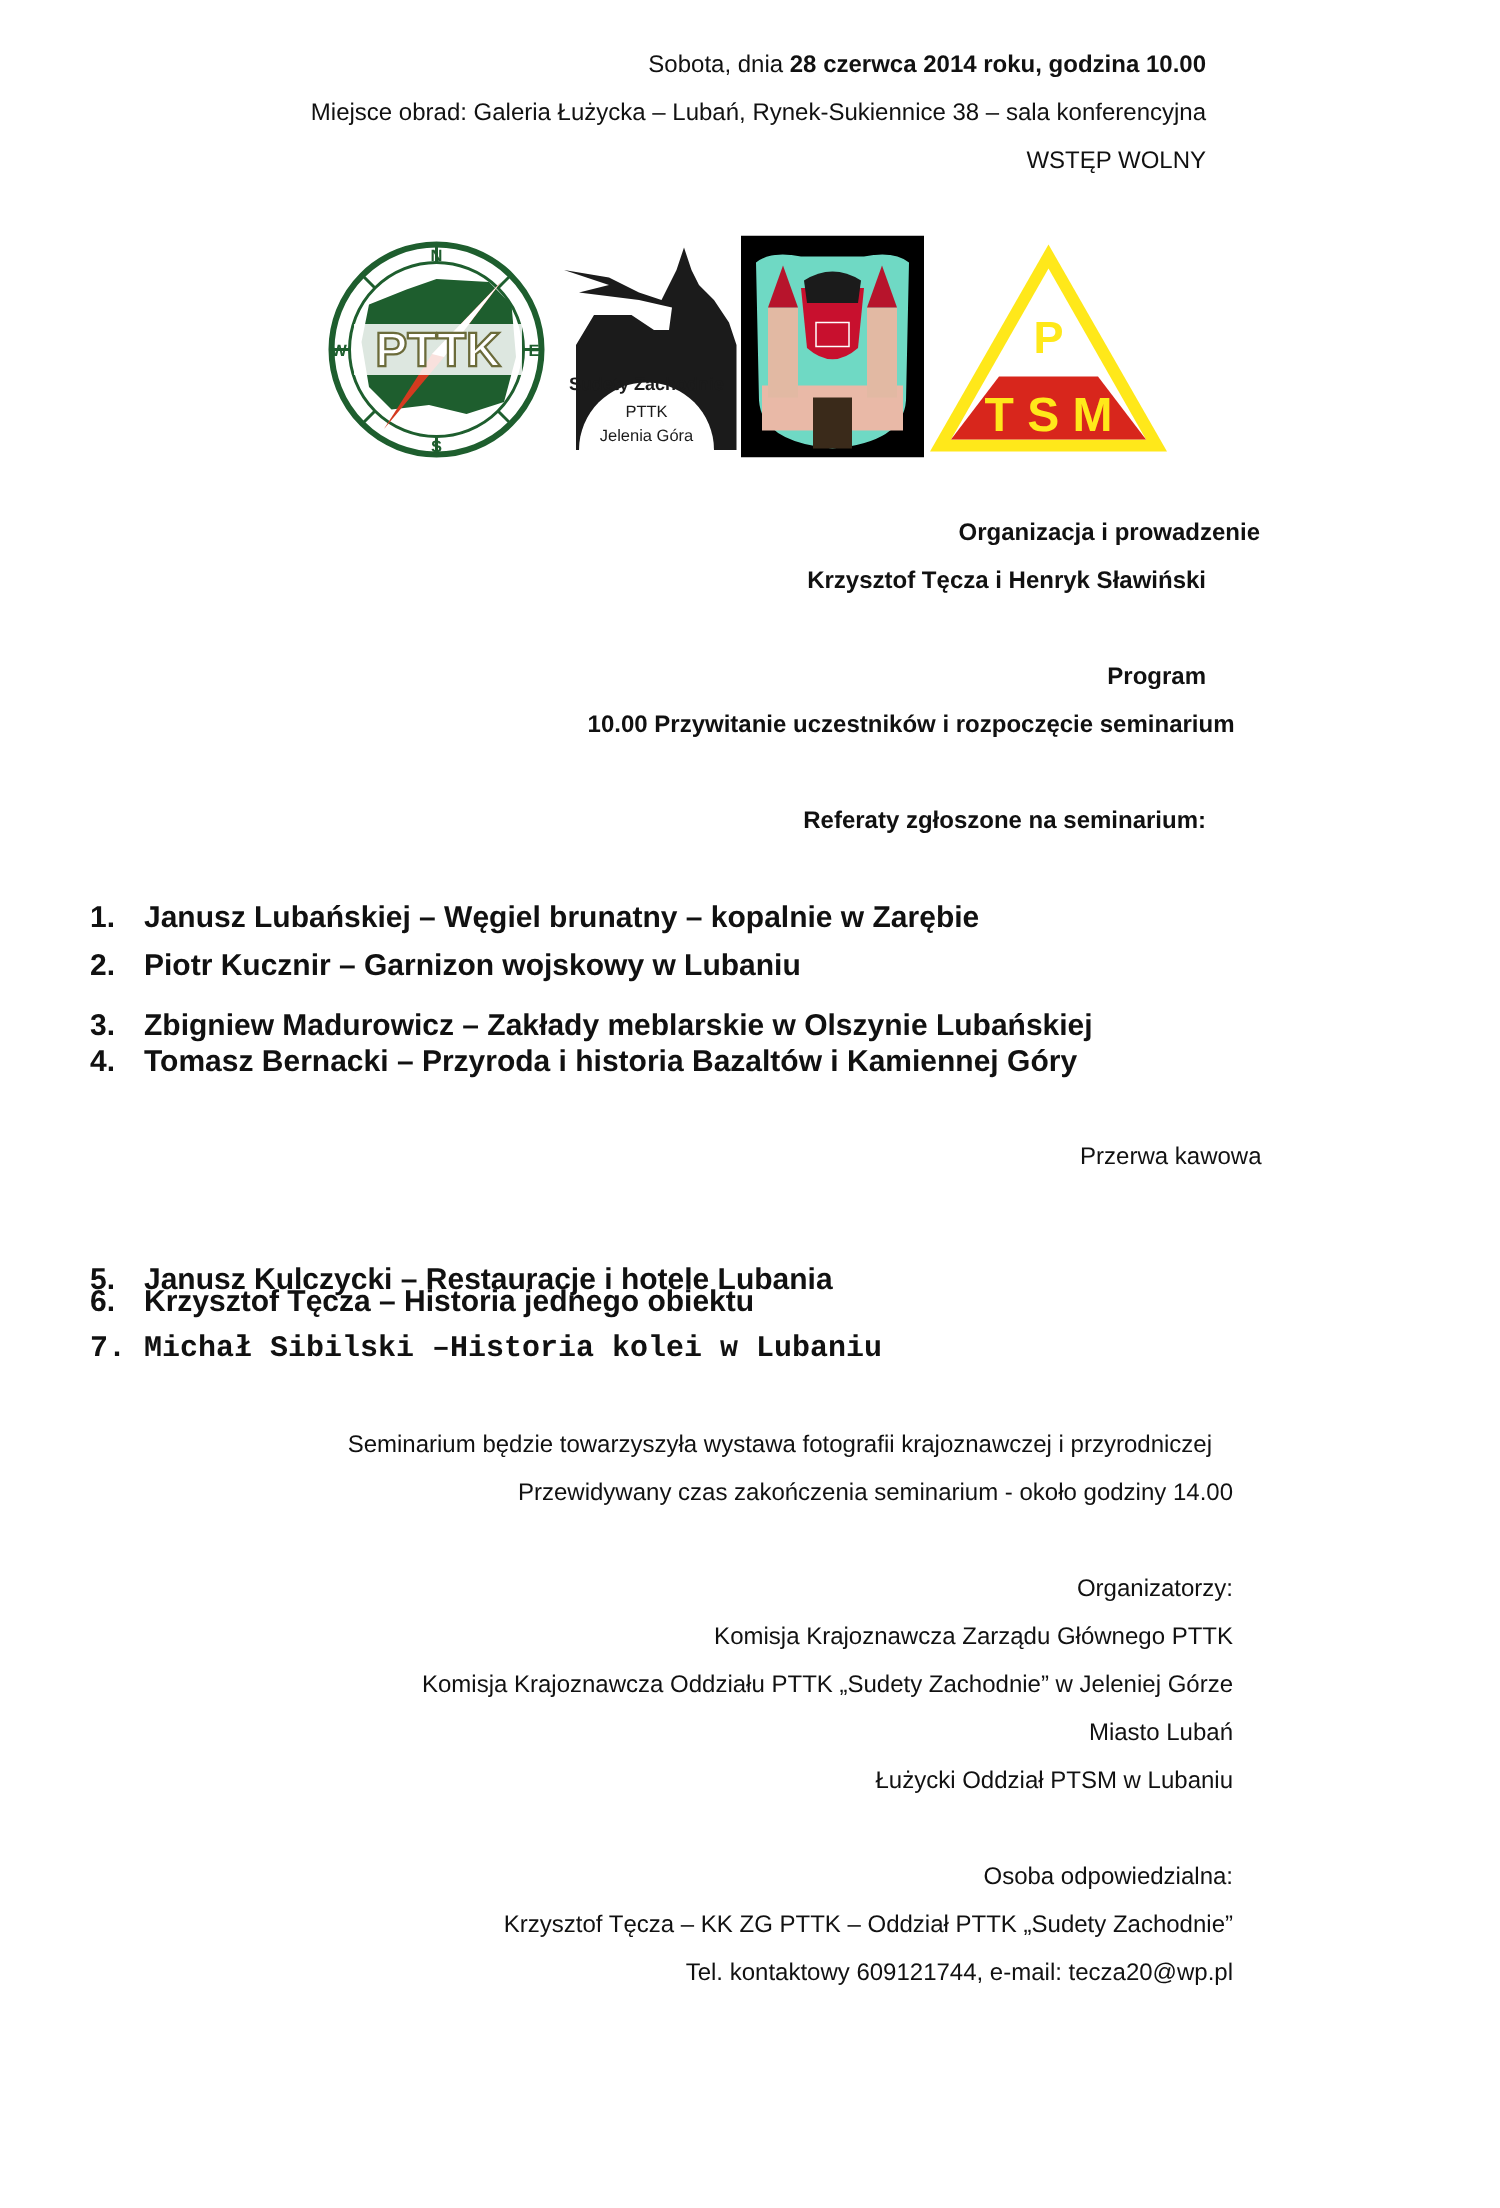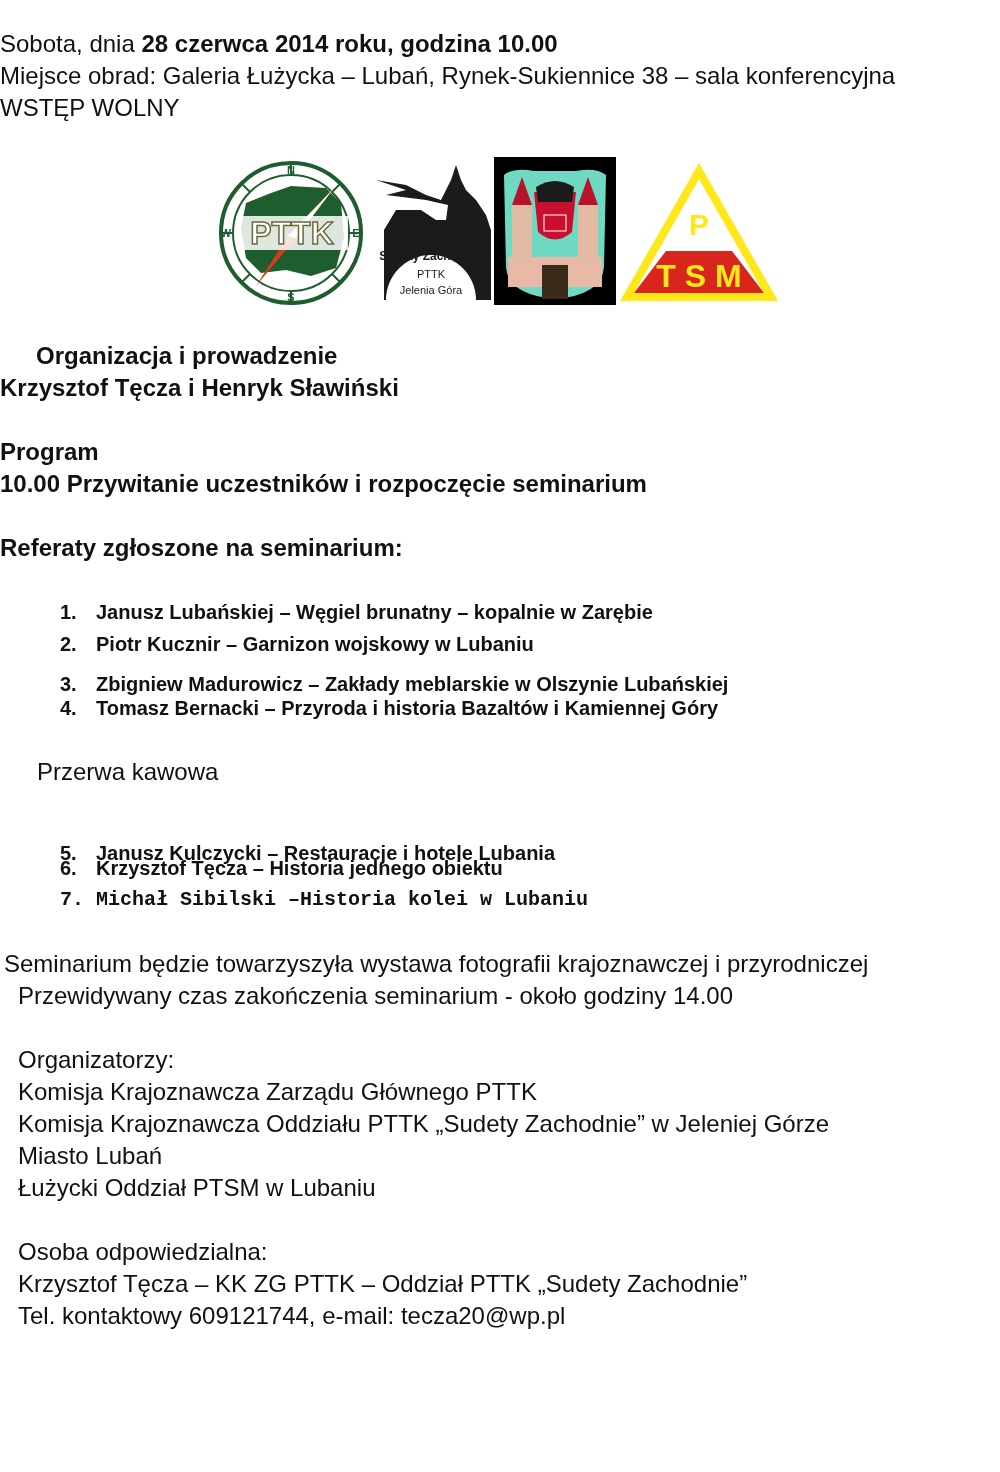--- a/index.html
+++ b/index.html
@@ -1,18 +1,18 @@
 <!DOCTYPE html>
 <html><head>
 <meta charset="utf-8">
 <style>
   html, body { margin:0; padding:0; background:#ffffff; }
   body { width:1000px; height:1472px; position:relative; overflow:hidden;
          font-family:"Liberation Sans", "DejaVu Sans", sans-serif; color:#111; }
-  .line { position:absolute; left:0; width:804px; text-align:left; font-size:24px; line-height:28px; white-space:nowrap; }
+  .line { position:absolute; left:0; width:804px; text-align:right; font-size:16px; line-height:28px; white-space:nowrap; }
   .b { font-weight:bold; }
   .logo { position:absolute; }
   .list { position:absolute; left:60px; font-size:20px; font-weight:bold; line-height:28px; }
   .list .row { position:absolute; left:0; white-space:nowrap; }
   .list .num { display:inline-block; width:36px; }
 </style>
 </head>
 <body>
 
 <div class="line" style="top:30px;">
@@ -72,21 +72,21 @@
   <polygon points="85,22 150,136 20,136" fill="#ffffff"></polygon>
   <polygon points="52,94 118,94 150,136 20,136" fill="#d8261c"></polygon>
   <text x="85" y="78" text-anchor="middle" font-size="30" font-weight="bold" fill="#ffe81a" font-family="Liberation Sans, sans-serif">P</text>
   <text x="85" y="130" text-anchor="middle" font-size="32" font-weight="bold" fill="#ffe81a" font-family="Liberation Sans, sans-serif">T S M</text>
 </svg>
 
 <div class="line b" style="top:342px;padding-left:36px;">Organizacja i prowadzenie</div>
 <div class="line b" style="top:374px;">Krzysztof Tęcza i Henryk Sławiński</div>
 
 <div class="line b" style="top:438px;">Program</div>
-<div class="line b" style="top:470px;">10.00 Przywitanie uczestników i rozpoczęcie seminarium</div>
+<div class="line b" style="top:470px;margin-left:19px;">10.00 Przywitanie uczestników i rozpoczęcie seminarium</div>
 <div class="line b" style="top:534px;">Referaty zgłoszone na seminarium:</div>
 
 <div class="list" style="top:598px;">
   <div class="row" style="top:0px;"><span class="num">1.</span><span>Janusz Lubańskiej – Węgiel brunatny – kopalnie w Zarębie</span></div>
   <div class="row" style="top:32px;"><span class="num">2.</span><span>Piotr Kucznir – Garnizon wojskowy w Lubaniu</span></div>
   <div class="row" style="top:72px;"><span class="num">3.</span><span>Zbigniew Madurowicz – Zakłady meblarskie w Olszynie Lubańskiej</span></div>
   <div class="row" style="top:96px;"><span class="num">4.</span><span>Tomasz Bernacki – Przyroda i historia Bazaltów i Kamiennej Góry</span></div>
 </div>
 
 <div class="line" style="top:758px;left:37px;">Przerwa kawowa</div>

